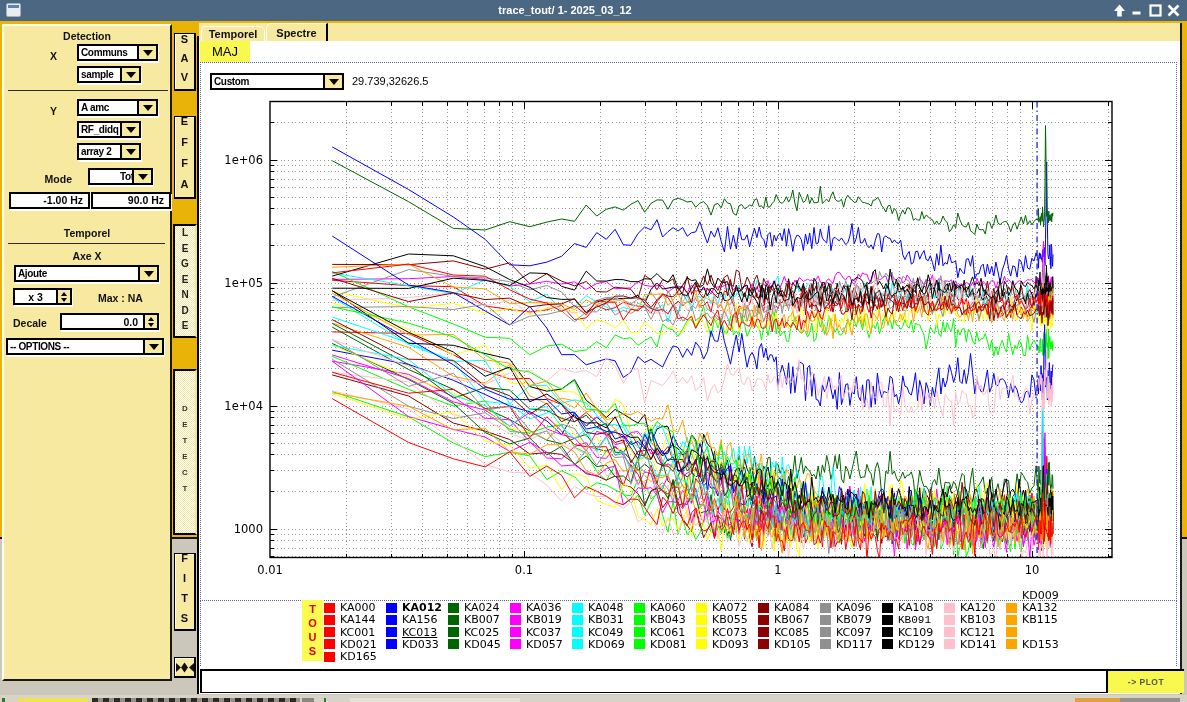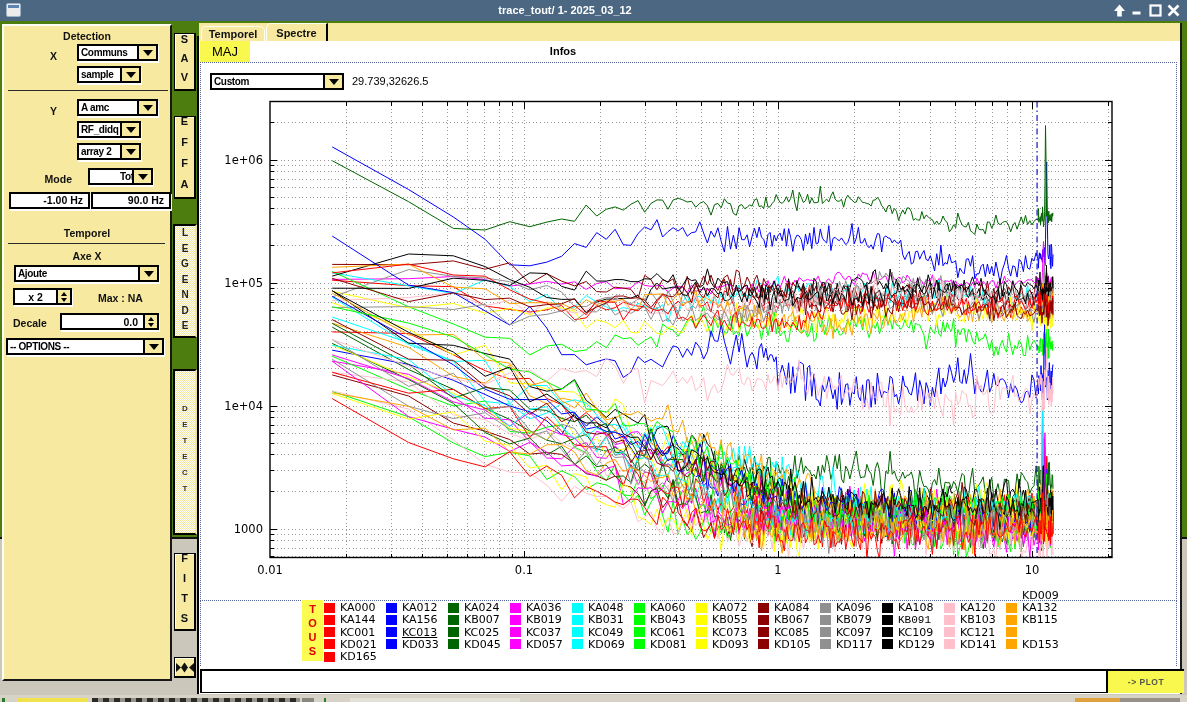--- a/index.html
+++ b/index.html
@@ -1,18 +1,18 @@
 <!DOCTYPE html>
 <html><head>
 <meta charset="utf-8">
 <style>
   * { margin:0; padding:0; box-sizing:border-box; }
   html,body { width:1187px; height:702px; overflow:hidden; }
   body { font-family:"Liberation Sans",sans-serif; background:#cbc7ba; position:relative; }
-  #win { position:absolute; left:0; top:0; width:1187px; height:539px; background:#4d7c0f; border-bottom:2px solid #111; }
+  #win { position:absolute; left:0; top:0; width:1187px; height:539px; background:#eab308; border-bottom:2px solid #111; }
 
   
   #titlebar { position:absolute; left:0; top:0; width:1187px; height:21px; background:#4b6782; }
   #win-icon { position:absolute; left:6px; top:3px; width:15px; height:14px; background:#ececec; border:1px solid #9fb2c4; border-radius:2px; }
   #win-icon .band { position:absolute; left:1px; top:1px; right:1px; height:3px; background:#5b84b4; }
   #title-text { position:absolute; left:0; top:0; width:1130px; height:21px; text-align:center; line-height:21px; color:#fff; font-size:11px; font-weight:bold; }
   .tb-btn { position:absolute; top:3px; width:15px; height:15px; }
   #btn-shade { right:60px; } #btn-min { right:42px; } #btn-max { right:24px; } #btn-close { right:6px; }
 
   
@@ -162,21 +162,21 @@
     <div class="sb-title" style="top:201px;">Temporel</div>
     <div class="sep" style="left:4px; top:217px; width:157px;"></div>
     <div class="sb-title" style="top:224px;">Axe X</div>
     <div class="combo" style="left:10px; top:239px; width:145px; height:17px;">
       <span class="txt">Ajoute</span>
         <span class="arrow">
           <i></i>
         </span>
     </div>
     <div class="spin" style="left:9px; top:262px; width:59px; height:17px;">
-      <span class="txt" style="justify-content:center;">x 2</span>
+      <span class="txt" style="justify-content:center;">x 3</span>
       <span class="arrows">
           <i class="up"></i>
           <i class="dn"></i>
         </span>
     </div>
     <div class="sb-label" style="left:94px; top:266px;">Max : NA</div>
     <div class="sb-label" style="left:9px; top:291px;">Decale</div>
     <div class="spin" style="left:56px; top:287px; width:99px; height:17px;">
       <span class="txt" style="justify-content:flex-end; padding-right:5px;">0.0</span>
       <span class="arrows">
@@ -217,21 +217,20 @@
 
   <div id="main-white"></div>
   <div id="tabbar">
     <div class="tab" id="tab-temporel">Temporel</div>
     <div class="tab" id="tab-spectre">Spectre</div>
   </div>
   <div id="vsep"></div>
   <div id="rborder"></div>
 
   <div id="maj-btn">MAJ</div>
-  <div id="infos-label">Infos</div>
 
   <div id="plot-frame-dotted"></div>
   <div id="legend-dotted-l"></div>
   <div id="legend-dotted-r"></div>
 
   <div class="combo" id="custom-combo">
     <span class="txt">Custom</span>
       <span class="arrow">
         <i></i>
       </span>
@@ -499,21 +498,21 @@
       <rect x="72" y="38.5" width="842" height="456" fill="none" stroke="#000" stroke-width="1.4"></rect>
     </svg>
 
   <div id="tous-btn">
       <span>TOUS</span>
     </div>
   <div id="legend-items">
       <div class="lg-swatch" style="left: 324px; top: 602.5px; background: rgb(255, 0, 0);"></div>
       <div class="lg-label" style="left: 340px; top: 603px;">KA000</div>
       <div class="lg-swatch" style="left: 386px; top: 602.5px; background: rgb(0, 0, 255);"></div>
-      <div class="lg-label" style="left: 402px; top: 603px;">KA012</div>
+      <div class="lg-label" style="left: 402px; top: 603px; font-weight: bold;">KA012</div>
       <div class="lg-swatch" style="left: 448px; top: 602.5px; background: rgb(0, 100, 0);"></div>
       <div class="lg-label" style="left: 464px; top: 603px;">KA024</div>
       <div class="lg-swatch" style="left: 510px; top: 602.5px; background: rgb(255, 0, 255);"></div>
       <div class="lg-label" style="left: 526px; top: 603px;">KA036</div>
       <div class="lg-swatch" style="left: 572px; top: 602.5px; background: rgb(0, 255, 255);"></div>
       <div class="lg-label" style="left: 588px; top: 603px;">KA048</div>
       <div class="lg-swatch" style="left: 634px; top: 602.5px; background: rgb(0, 255, 0);"></div>
       <div class="lg-label" style="left: 650px; top: 603px;">KA060</div>
       <div class="lg-swatch" style="left: 696px; top: 602.5px; background: rgb(255, 255, 0);"></div>
       <div class="lg-label" style="left: 712px; top: 603px;">KA072</div>

